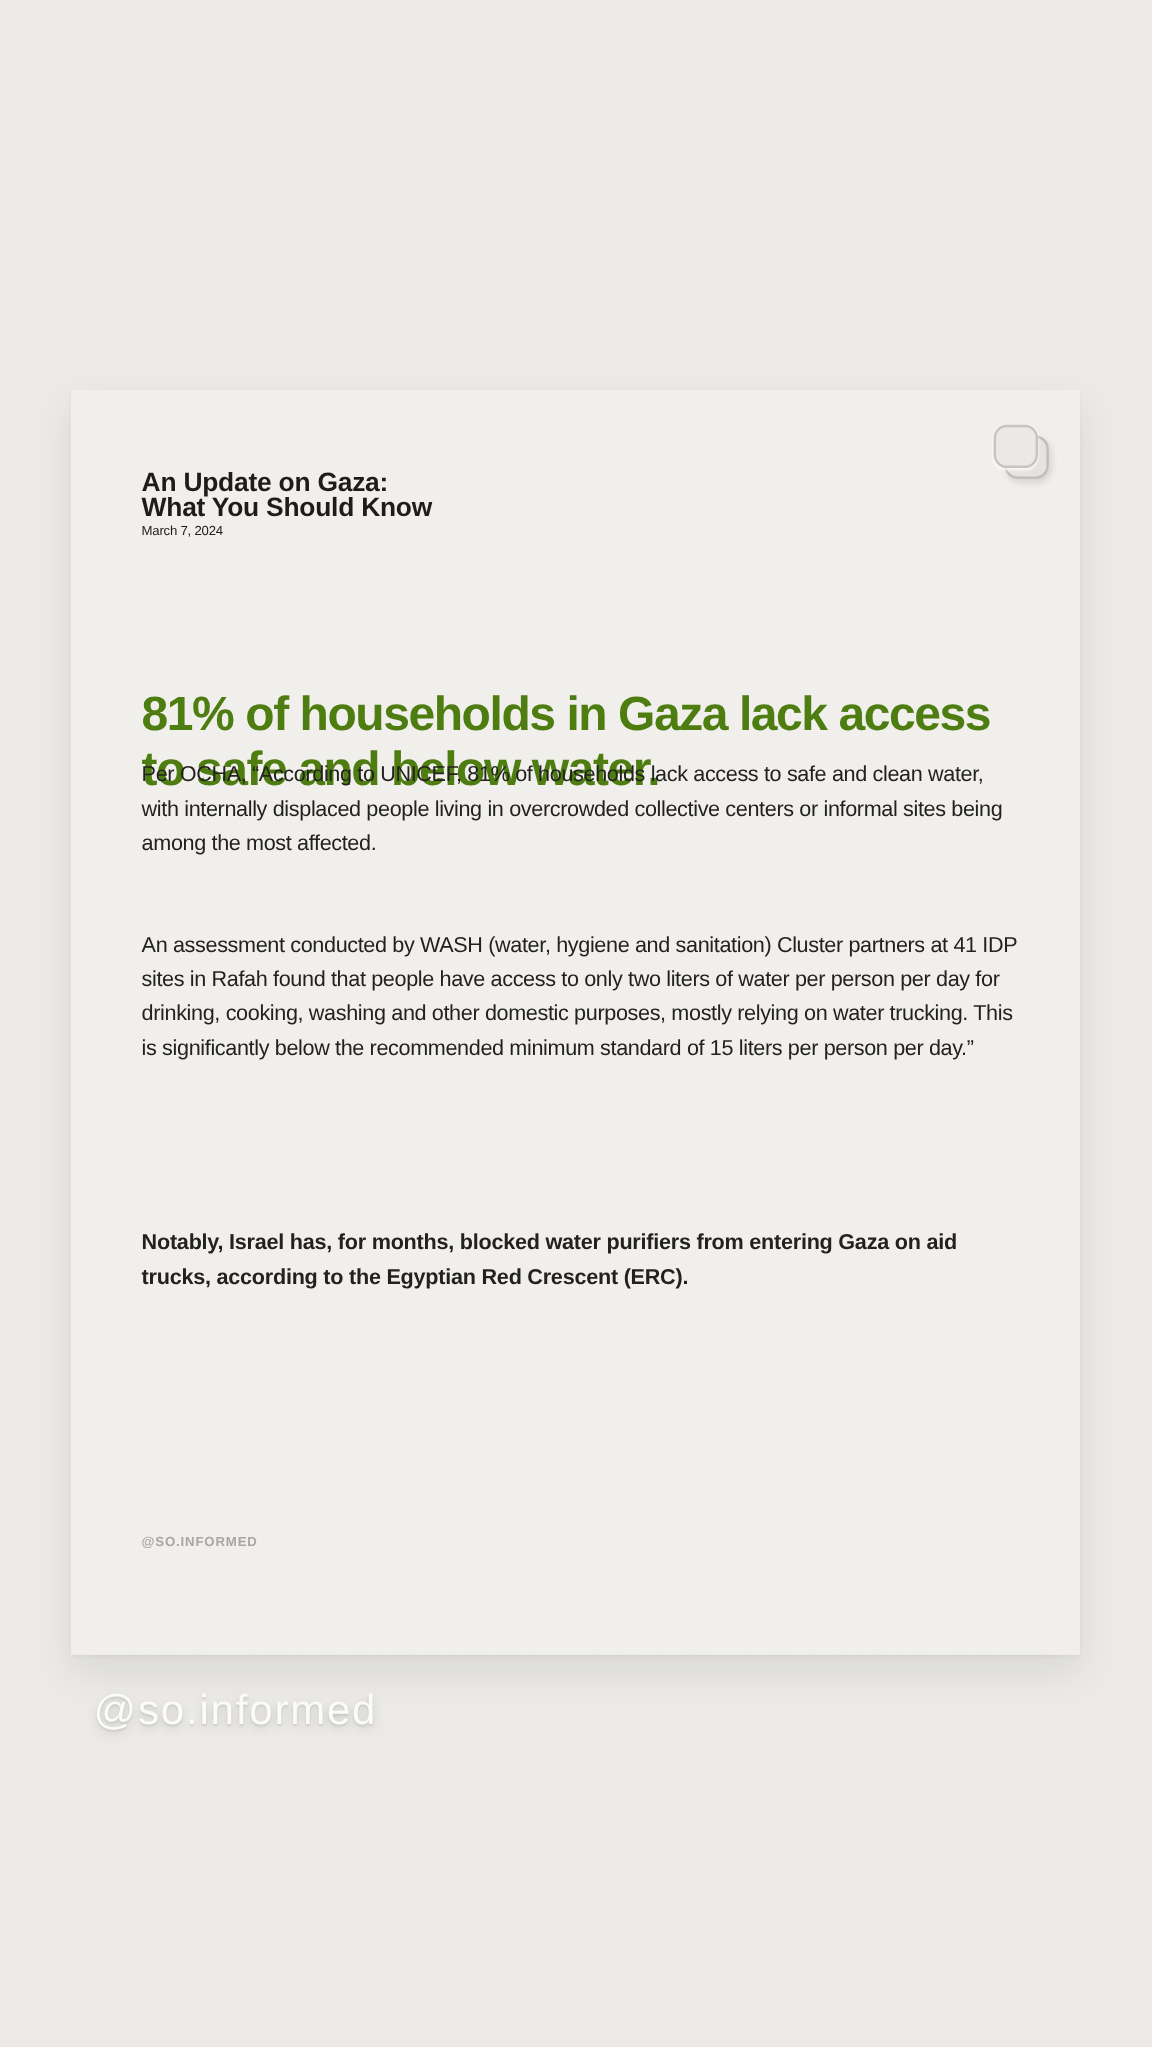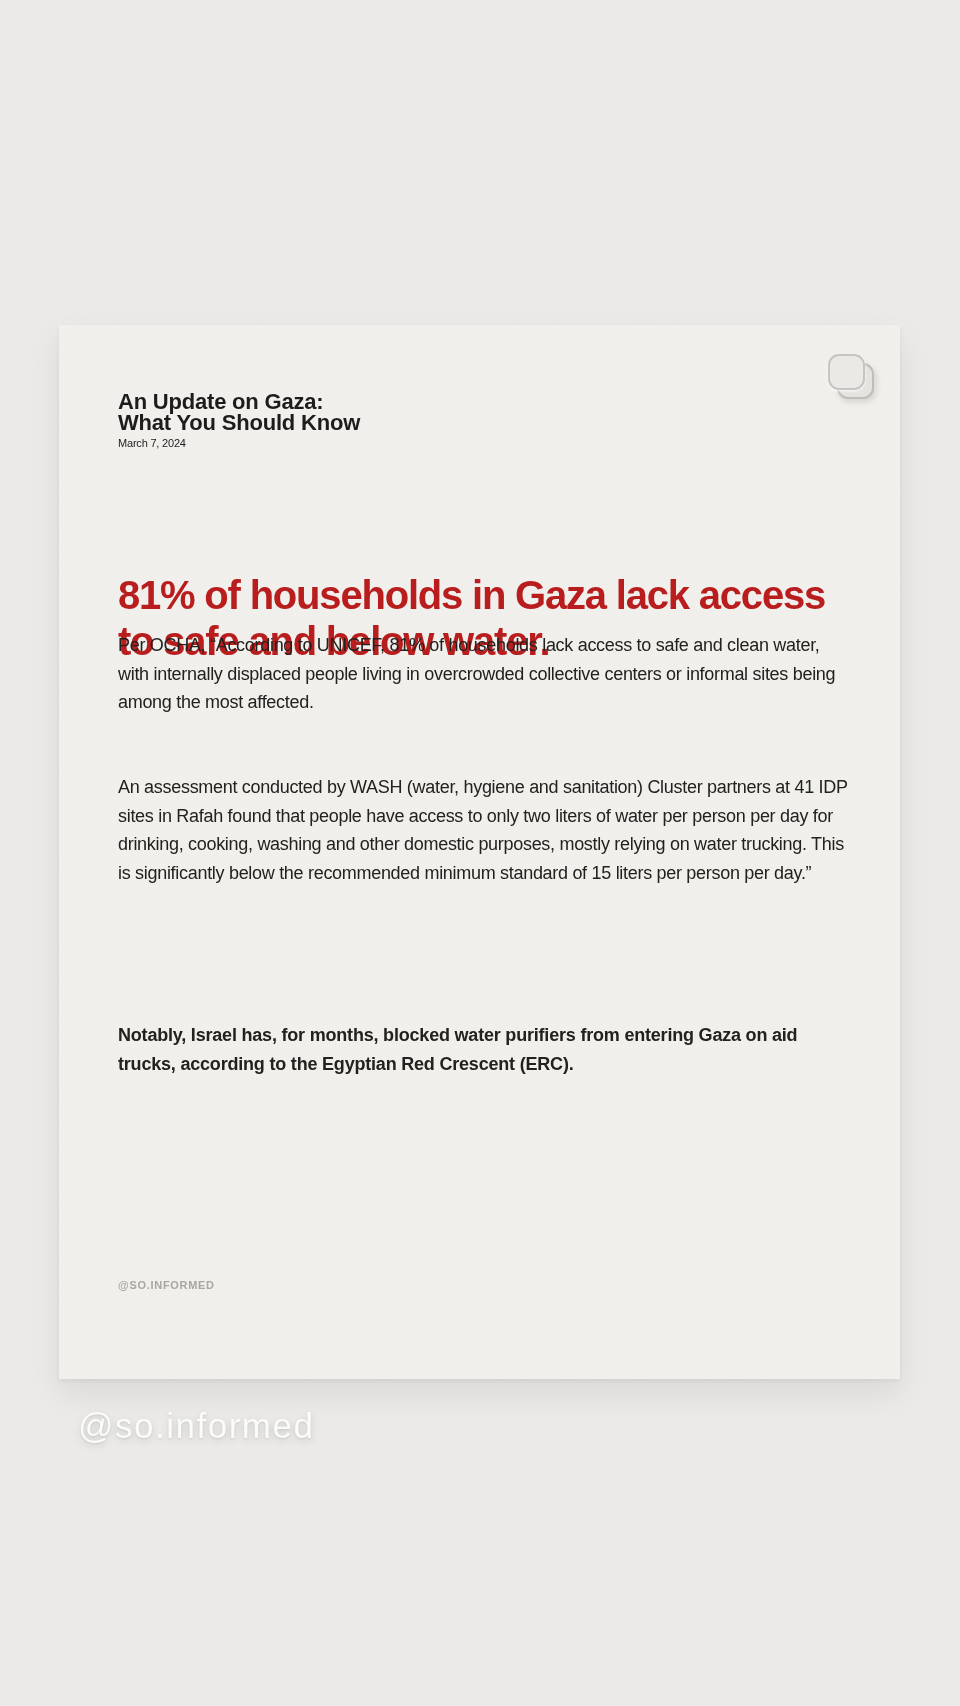--- a/index.html
+++ b/index.html
@@ -62,21 +62,21 @@
   .slide-indicator .sq.front {
     left: 0; top: 0;
     background: #eceae7;
     border: 2px solid #c7c5c1;
     box-shadow: 0 1px 3px rgba(255,255,255,0.9);
   }
 
   .headline {
     position: absolute; left: 59px; top: 247px;
     width: 745px;
-    color: #b91c1c;
+    color: #4d7c0f;
     font-weight: 700;
     font-size: 40px; line-height: 46px;
     letter-spacing: -1.2px;
   }
 
   .body-copy { position: absolute; left: 59px; width: 735px; color: #21201d; }
   .para {
     font-size: 18px; line-height: 28.5px;
     letter-spacing: -0.3px;
     font-weight: 400;

